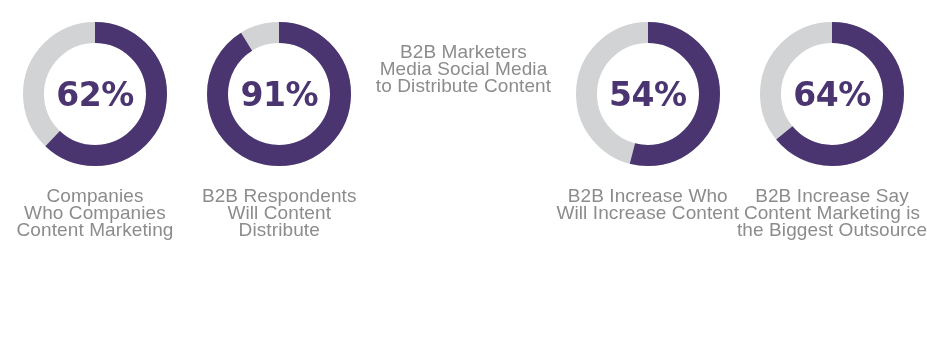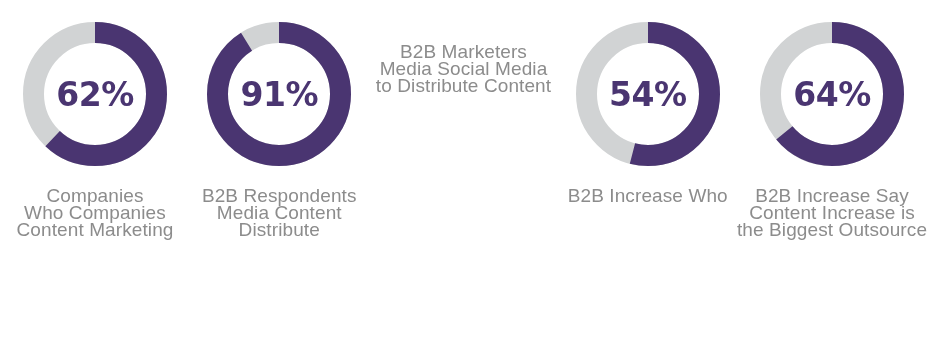--- a/index.html
+++ b/index.html
@@ -115,21 +115,21 @@
     <div class="stat-cell">
       <div class="donut-wrap">
         <svg class="donut-svg" viewBox="0 0 144 144">
           <circle cx="72" cy="72" r="61.5" fill="none" stroke="#D1D3D4" stroke-width="21"></circle>
           <circle class="donut-arc" cx="72" cy="72" r="61.5" fill="none" stroke="#4A3571" stroke-width="21" stroke-dasharray="351.6384657163056 386.41589639154455" stroke-dashoffset="0"></circle>
         </svg>
         <div class="donut-value">91%</div>
       </div>
       <div class="caption">
         <span class="caption-line">B2B Respondents</span>
-        <span class="caption-line">Media Content</span>
+        <span class="caption-line">Will Content</span>
         <span class="caption-line">Distribute</span>
       </div>
     </div>
 
     <div class="stat-cell">
       <div class="caption">
         <span class="caption-line">B2B Marketers</span>
         <span class="caption-line">Media Social Media</span>
         <span class="caption-line">to Distribute Content</span>
       </div>
@@ -138,32 +138,33 @@
     <div class="stat-cell">
       <div class="donut-wrap">
         <svg class="donut-svg" viewBox="0 0 144 144">
           <circle cx="72" cy="72" r="61.5" fill="none" stroke="#D1D3D4" stroke-width="21"></circle>
           <circle class="donut-arc" cx="72" cy="72" r="61.5" fill="none" stroke="#4A3571" stroke-width="21" stroke-dasharray="208.66458405143408 386.41589639154455" stroke-dashoffset="0"></circle>
         </svg>
         <div class="donut-value">54%</div>
       </div>
       <div class="caption">
         <span class="caption-line">B2B Increase Who</span>
+        <span class="caption-line">Will Increase Content</span>
       </div>
     </div>
 
     <div class="stat-cell">
       <div class="donut-wrap">
         <svg class="donut-svg" viewBox="0 0 144 144">
           <circle cx="72" cy="72" r="61.5" fill="none" stroke="#D1D3D4" stroke-width="21"></circle>
           <circle class="donut-arc" cx="72" cy="72" r="61.5" fill="none" stroke="#4A3571" stroke-width="21" stroke-dasharray="247.3061736905885 386.41589639154455" stroke-dashoffset="0"></circle>
         </svg>
         <div class="donut-value">64%</div>
       </div>
       <div class="caption">
         <span class="caption-line">B2B Increase Say</span>
-        <span class="caption-line">Content Increase is</span>
+        <span class="caption-line">Content Marketing is</span>
         <span class="caption-line">the Biggest Outsource</span>
       </div>
     </div>
 
   </div>
 </div>
 
 </body></html>

